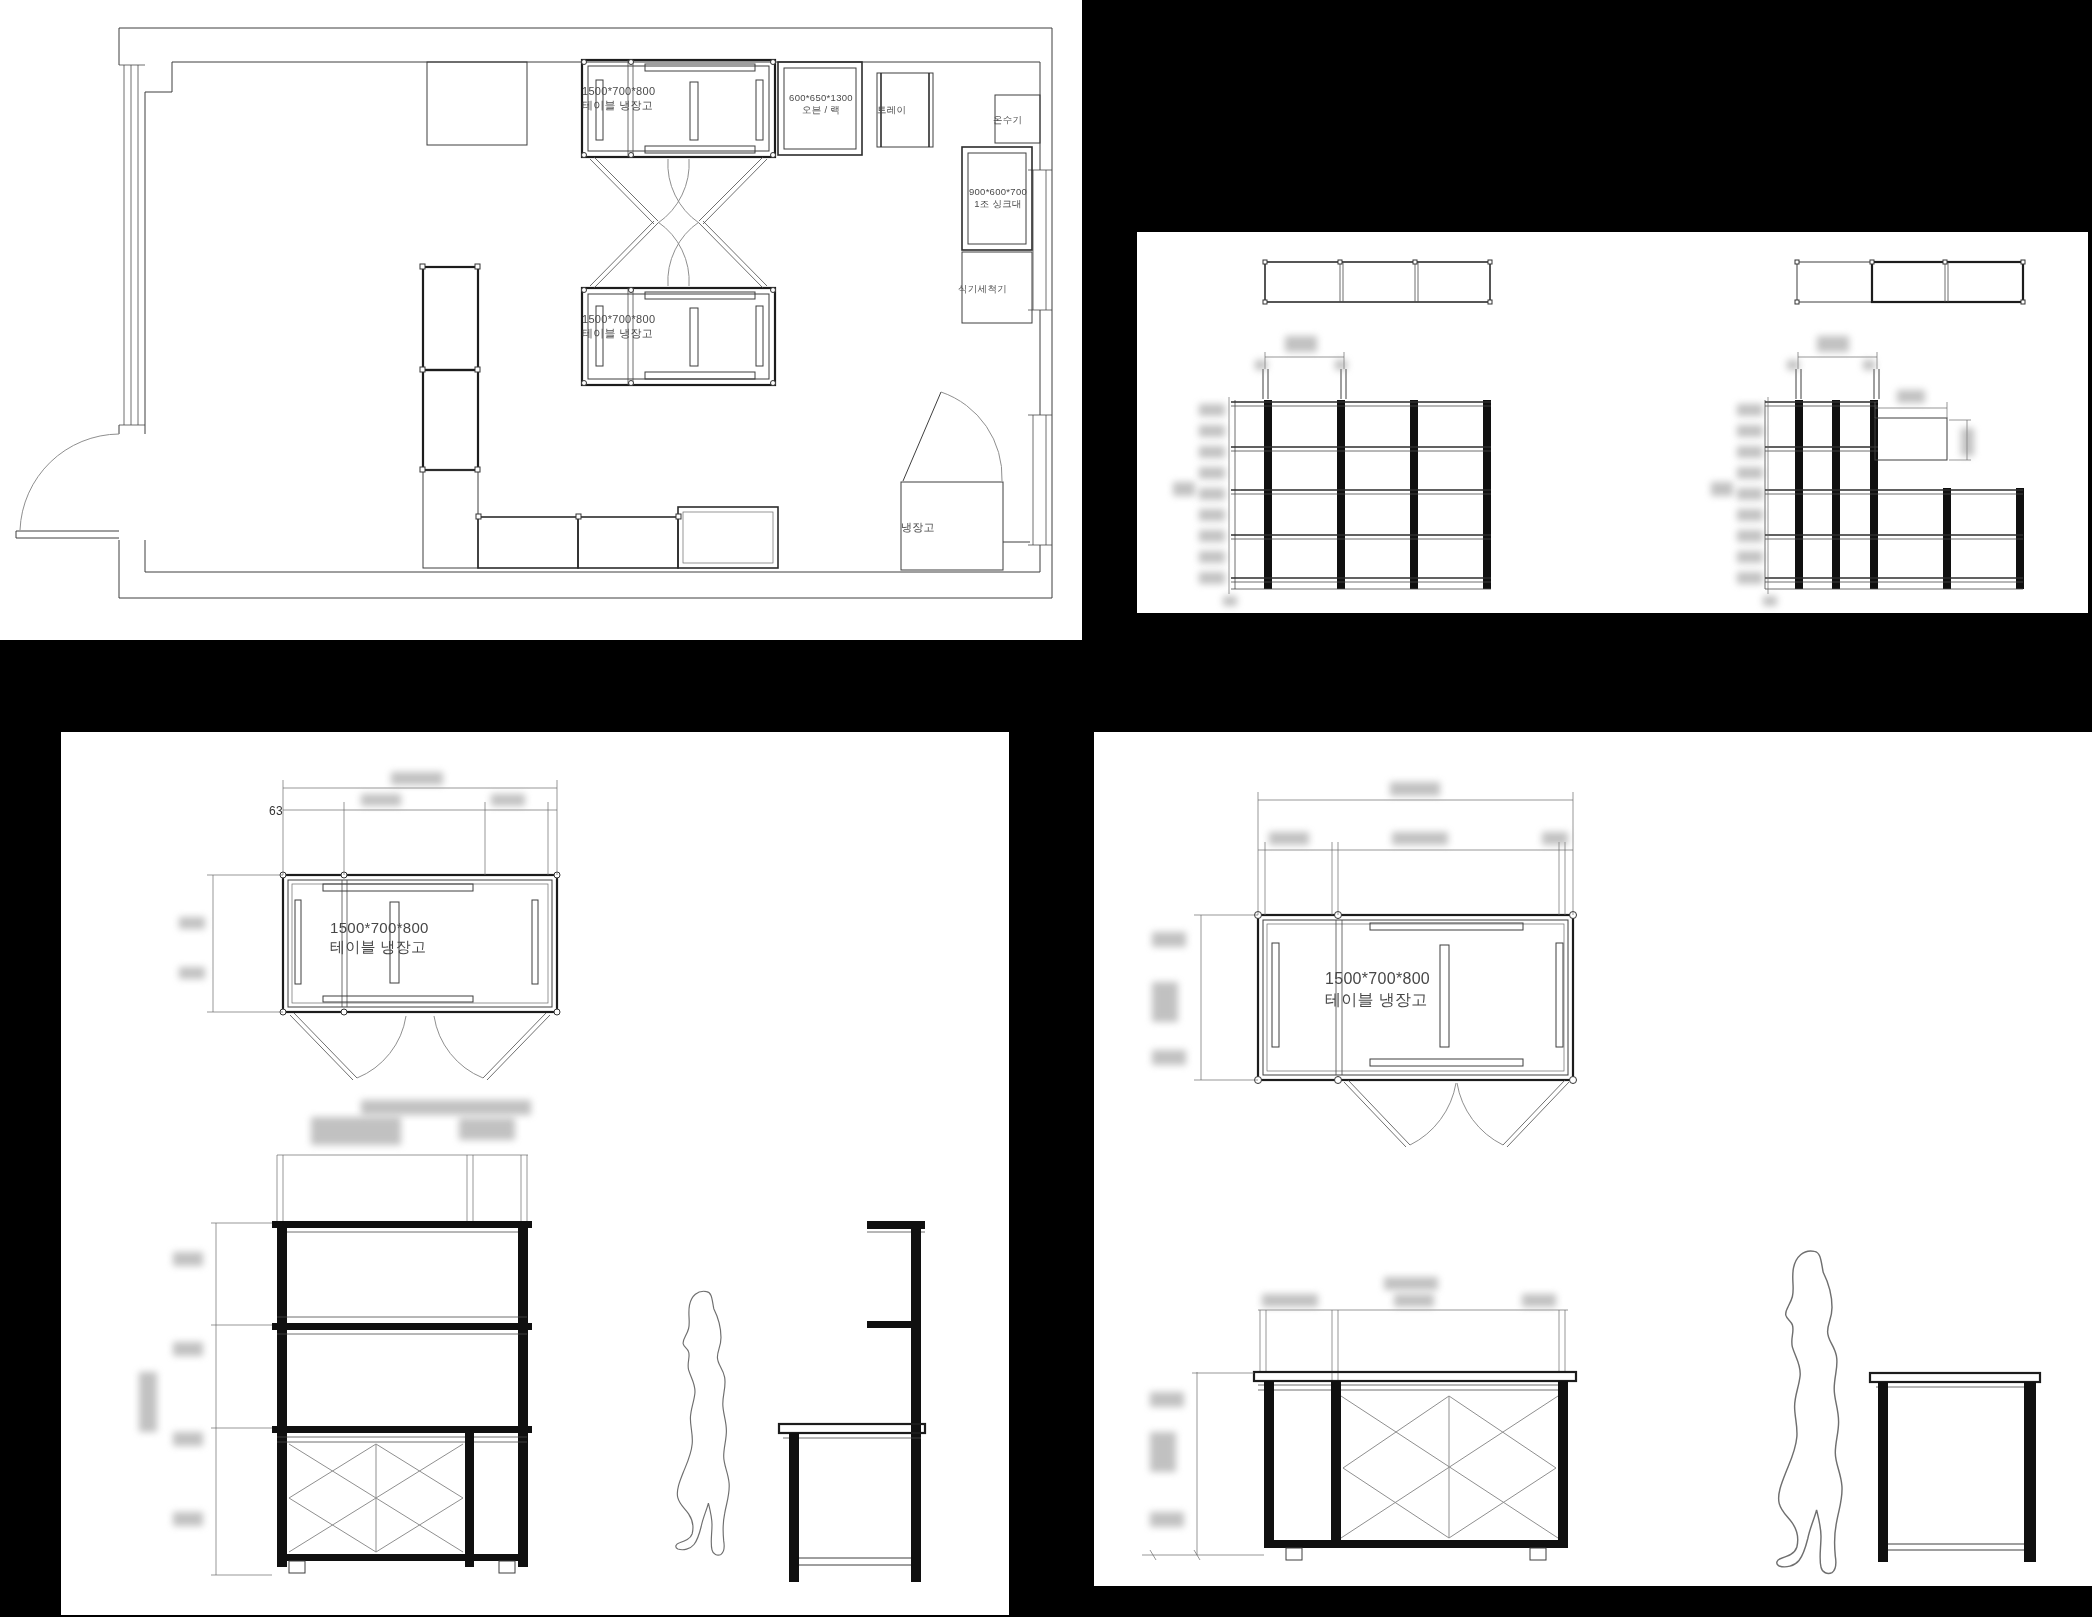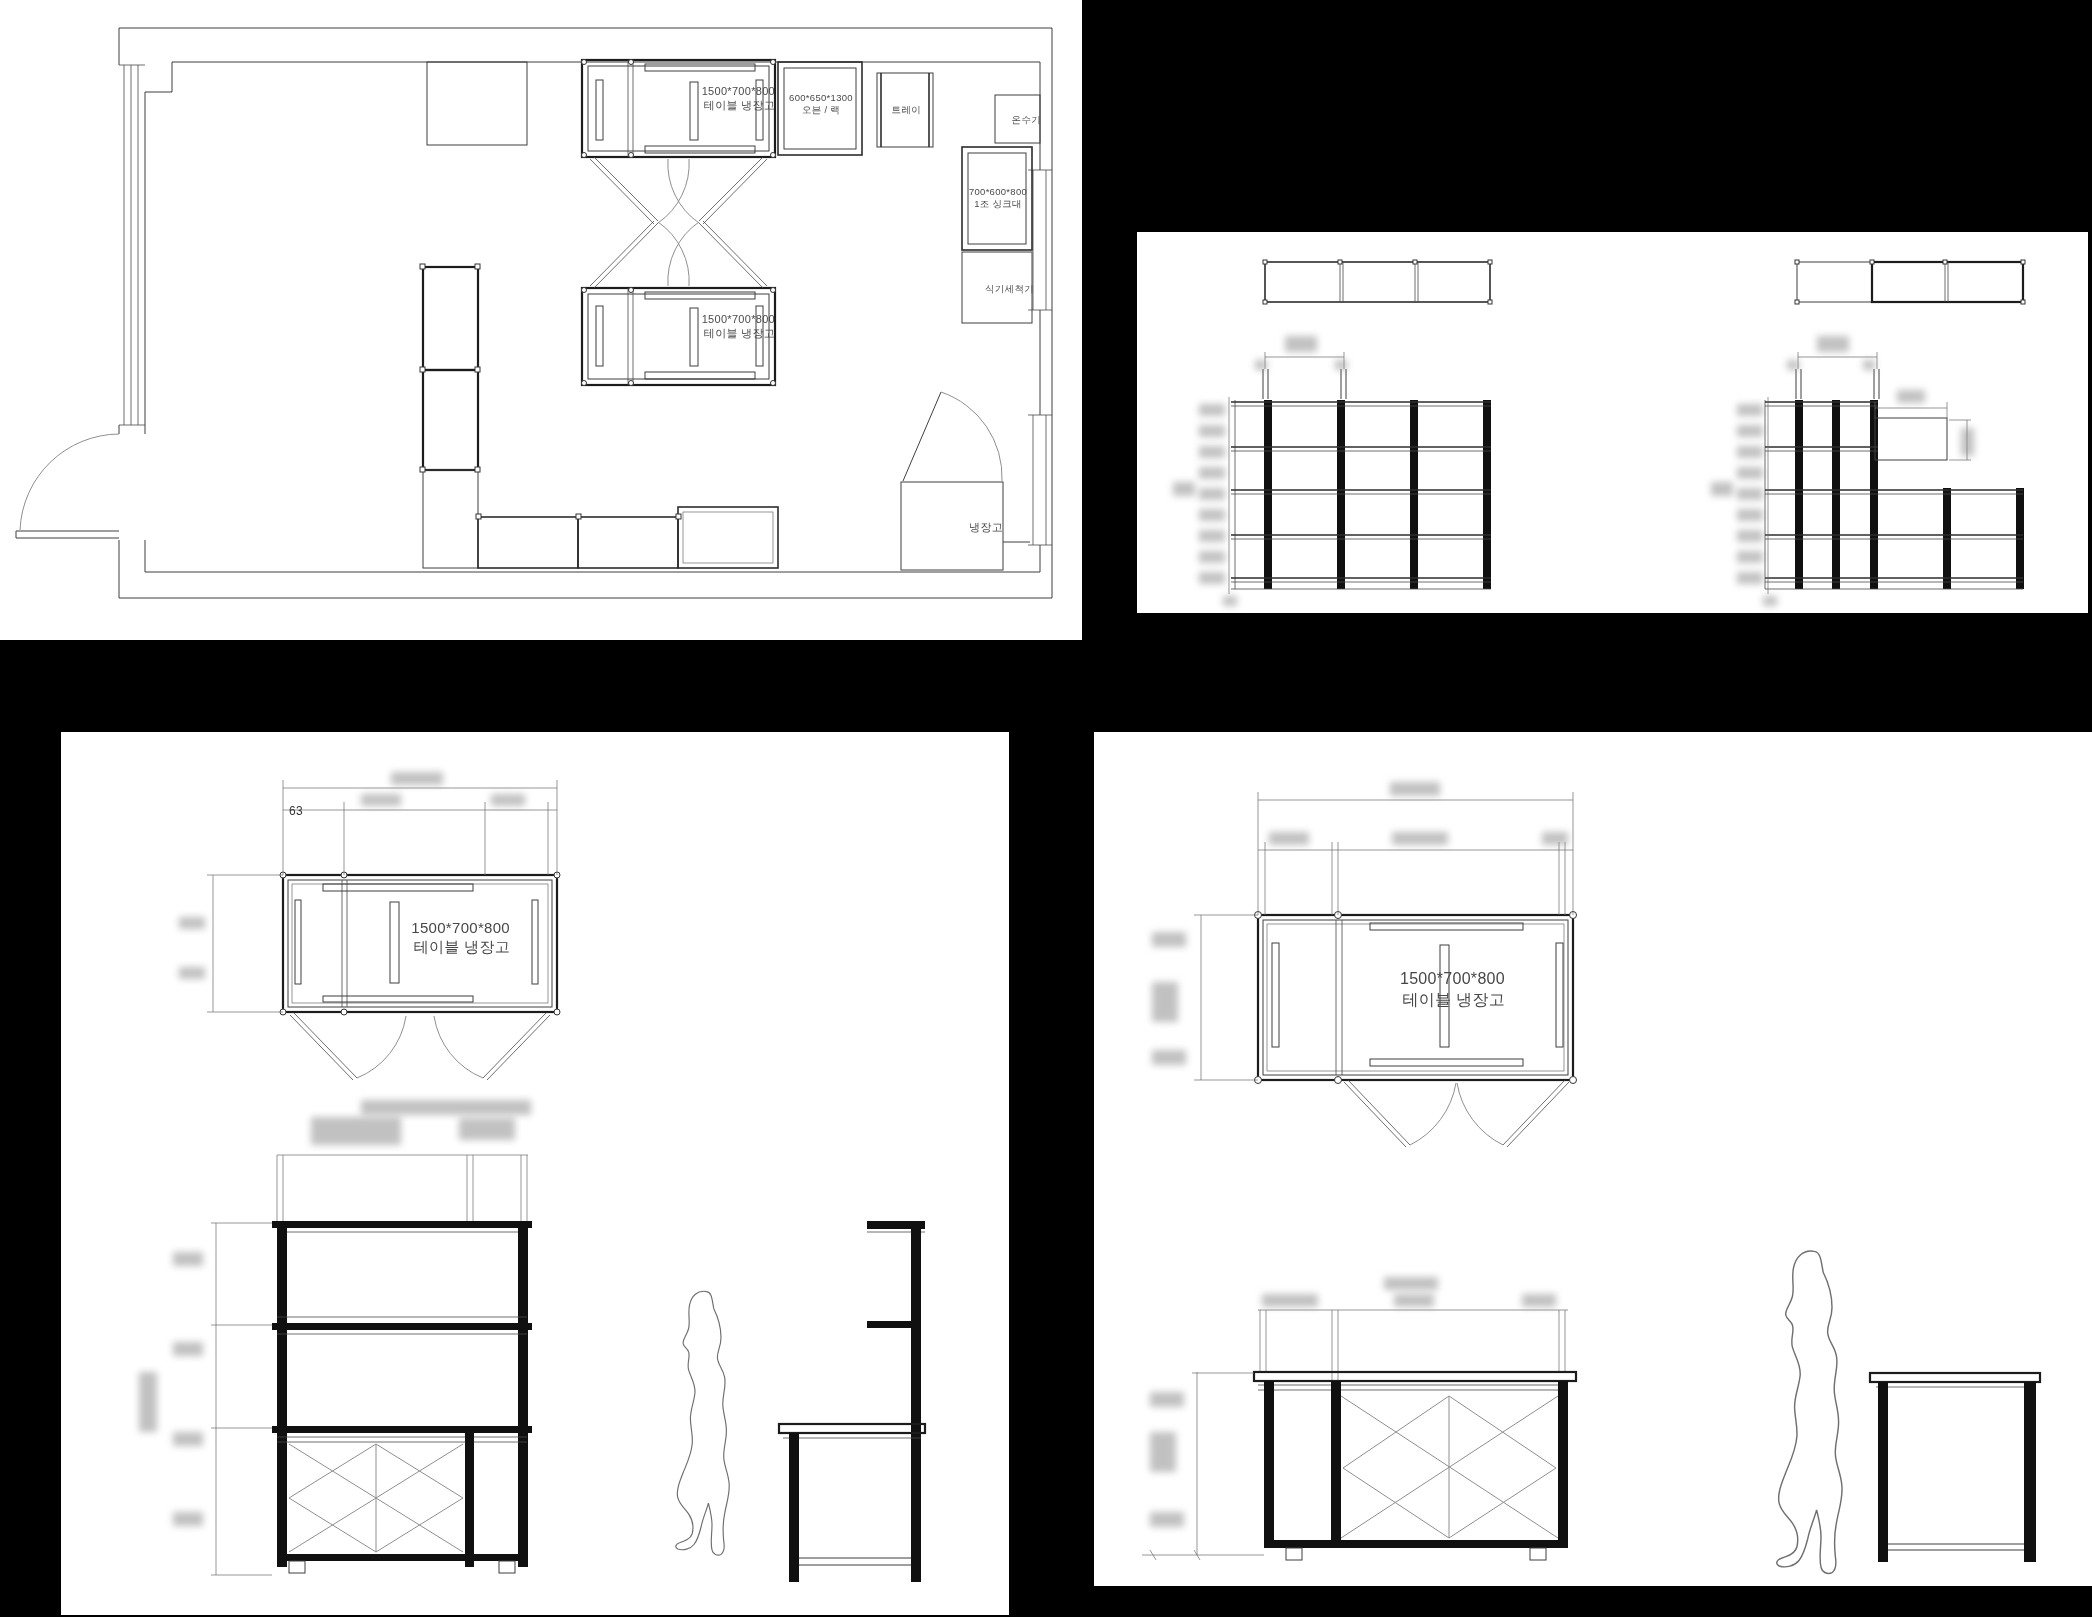--- a/index.html
+++ b/index.html
@@ -1,20 +1,20 @@
 <!DOCTYPE html>
 <html><head>
 <meta charset="utf-8">
 <style>
   html,body{margin:0;padding:0;background:#000;}
   #stage{position:relative;width:2092px;height:1617px;background:#000;overflow:hidden;
          font-family:"Liberation Sans", sans-serif;}
   .panel{position:absolute;background:#fff;}
   svg{position:absolute;left:0;top:0;}
-  .lab{position:absolute;color:#4a4a4a;text-align:right;font-size:11px;line-height:14px;letter-spacing:.3px;}
+  .lab{position:absolute;color:#4a4a4a;text-align:left;font-size:11px;line-height:14px;letter-spacing:.3px;}
   .lab.small{font-size:9.5px;line-height:12px;}
   .lab.left{text-align:center;}
   .lab.big{font-size:15px;line-height:19px;color:#474747;}
   
   .s1{stroke:#3f3f3f;stroke-width:1;fill:none}
   .s08{stroke:#4a4a4a;stroke-width:.8;fill:none}
   .s15{stroke:#2c2c2c;stroke-width:1.6;fill:none}
   .s2{stroke:#1c1c1c;stroke-width:2.2;fill:none}
   .sT{stroke:#6a6a6a;stroke-width:.7;fill:none}
   .lt{stroke:#8f8f8f;stroke-width:1;fill:none}
@@ -171,21 +171,21 @@
       <div>1500*700*800</div>
       <div>테이블 냉장고</div>
     </div>
     <div class="lab left small" style="left:781px;top:92px;width:80px">
       <div>600*650*1300</div>
       <div>오븐 / 랙</div>
     </div>
     <div class="lab small" style="left:877px;top:104px;width:44px">트레이</div>
     <div class="lab small" style="left:993px;top:114px;width:48px">온수기</div>
     <div class="lab left small" style="left:964px;top:186px;width:68px">
-      <div>700*600*800</div>
+      <div>900*600*700</div>
       <div>1조 싱크대</div>
     </div>
     <div class="lab small" style="left:958px;top:283px;width:76px">식기세척기</div>
     <div class="lab" style="left:582px;top:312px;width:193px">
       <div>1500*700*800</div>
       <div>테이블 냉장고</div>
     </div>
     <div class="lab" style="left:901px;top:520px;width:102px">냉장고</div>
   </div>
 

